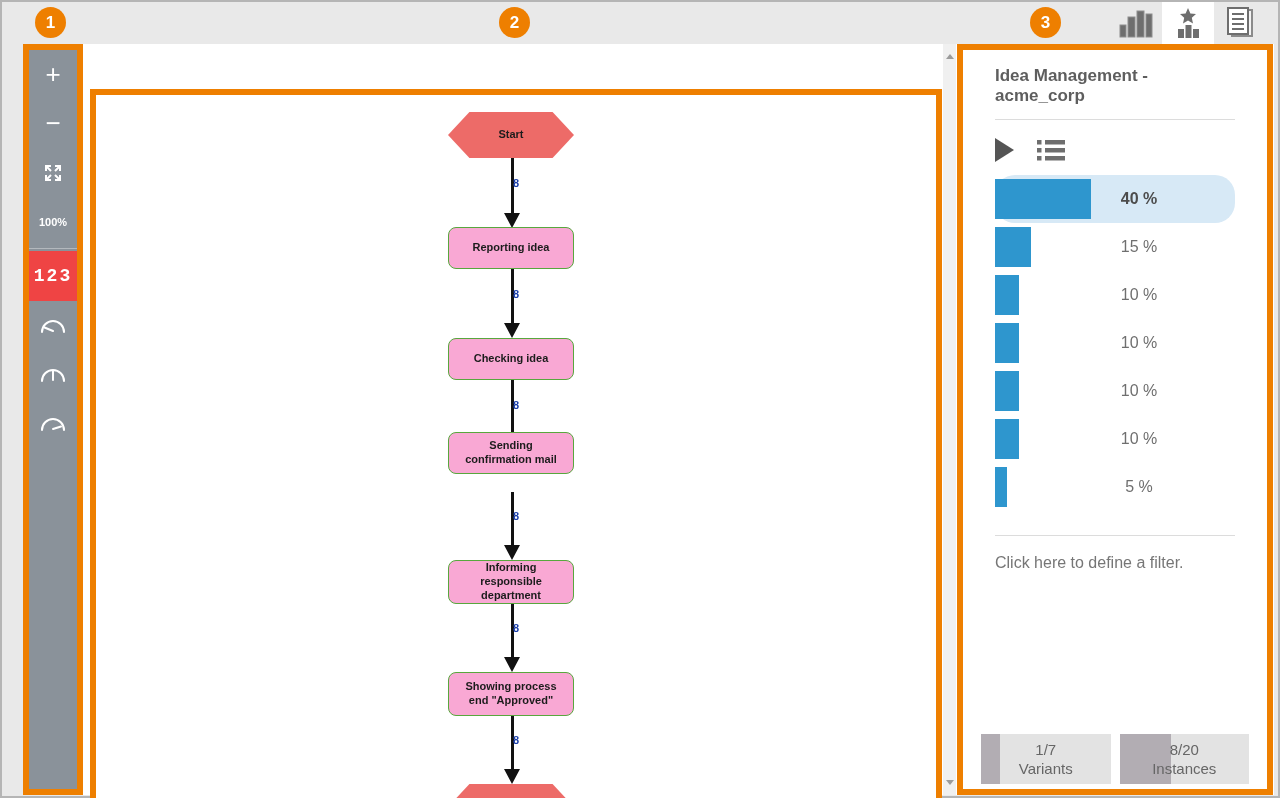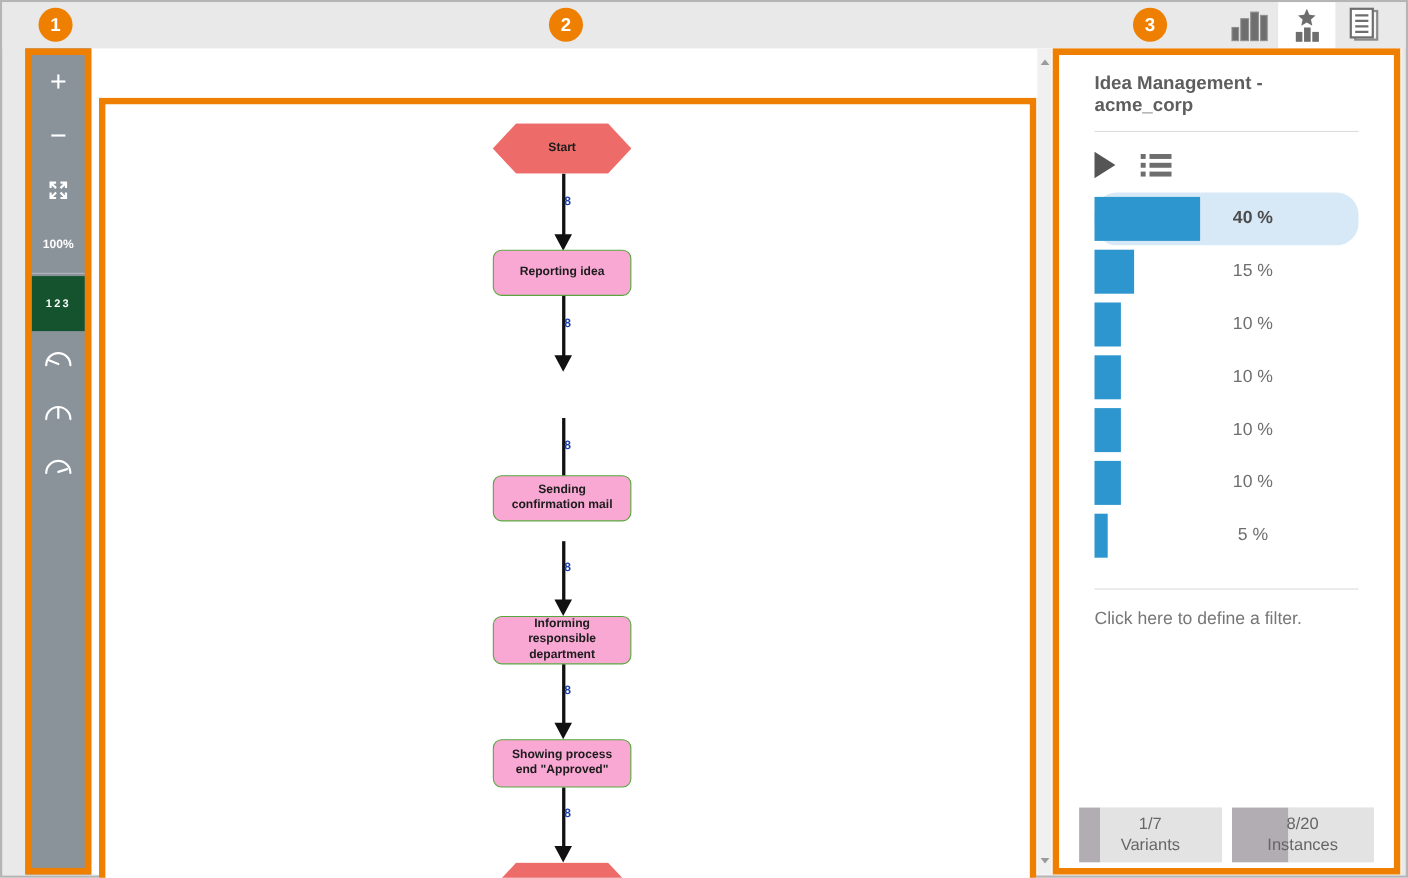--- a/index.html
+++ b/index.html
@@ -21,21 +21,21 @@
 
   
   .region1 { position:absolute; left:21px; top:42px; width:60px; height:751px; border:6px solid #ee7f00; background:#8a929a; }
   .ltool { width:100%; height:100%; display:flex; flex-direction:column; align-items:stretch; color:#fff; }
   .ltool-btn { height:49px; display:flex; align-items:center; justify-content:center; cursor:pointer;
                font-weight:bold; color:#fff; }
   .ltool-btn.zoomin { font-size:26px; font-weight:normal; }
   .ltool-btn.zoomout { font-size:26px; font-weight:normal; }
   .ltool-btn.zoomlevel { font-size:11px; }
   .ltool-sep { height:1px; background:rgba(255,255,255,0.35); margin:2px 0; }
-  .ltool-btn.numbers { height:50px; background:#14532d; font-size:10px; letter-spacing:2px; }
+  .ltool-btn.numbers { height:50px; background:#ef4444; font-size:18px; letter-spacing:2px;font-family:Liberation Mono, monospace; }
 
   
   .region2 { position:absolute; left:88px; top:42px; width:852px; height:751px; border:6px solid #ee7f00; background:#fff;margin-top:45px; }
   .canvas { position:relative; width:100%; height:100%; background:#fff; overflow:hidden; }
   .node { position:absolute; width:126px; display:flex; align-items:center; justify-content:center;
           text-align:center; font-size:11px; font-weight:bold; color:#1c1c1c; line-height:1.25; padding:2px 8px; cursor:pointer; }
   .node.task { background:#f9a8d4; border:1px solid #58a73e; border-radius:8px; height:42px; left:352px; }
   .node.task.tall { height:44px; }
   .node.hex { background:#ed6b68; height:46px; left:352px;
               clip-path:polygon(17% 0%, 83% 0%, 100% 50%, 83% 100%, 17% 100%, 0% 50%); }
@@ -166,20 +166,21 @@
       </div>
 
       <div class="node task" style="top:132px;">Reporting idea</div>
 
       <div class="edge" style="top:174px; height:69px;">
         <div class="edge-line"></div>
         <div class="edge-arrow"></div>
         <div class="edge-label">8</div>
       </div>
 
+      <div class="node task" style="top:243px;">Checking idea</div>
 
       <div class="edge" style="top:285px; height:70px;">
         <div class="edge-line"></div>
         <div class="edge-arrow"></div>
         <div class="edge-label">8</div>
       </div>
 
       <div class="node task" style="top:337px;">Sending confirmation mail</div>
 
       <div class="edge" style="top:397px; height:68px;">

